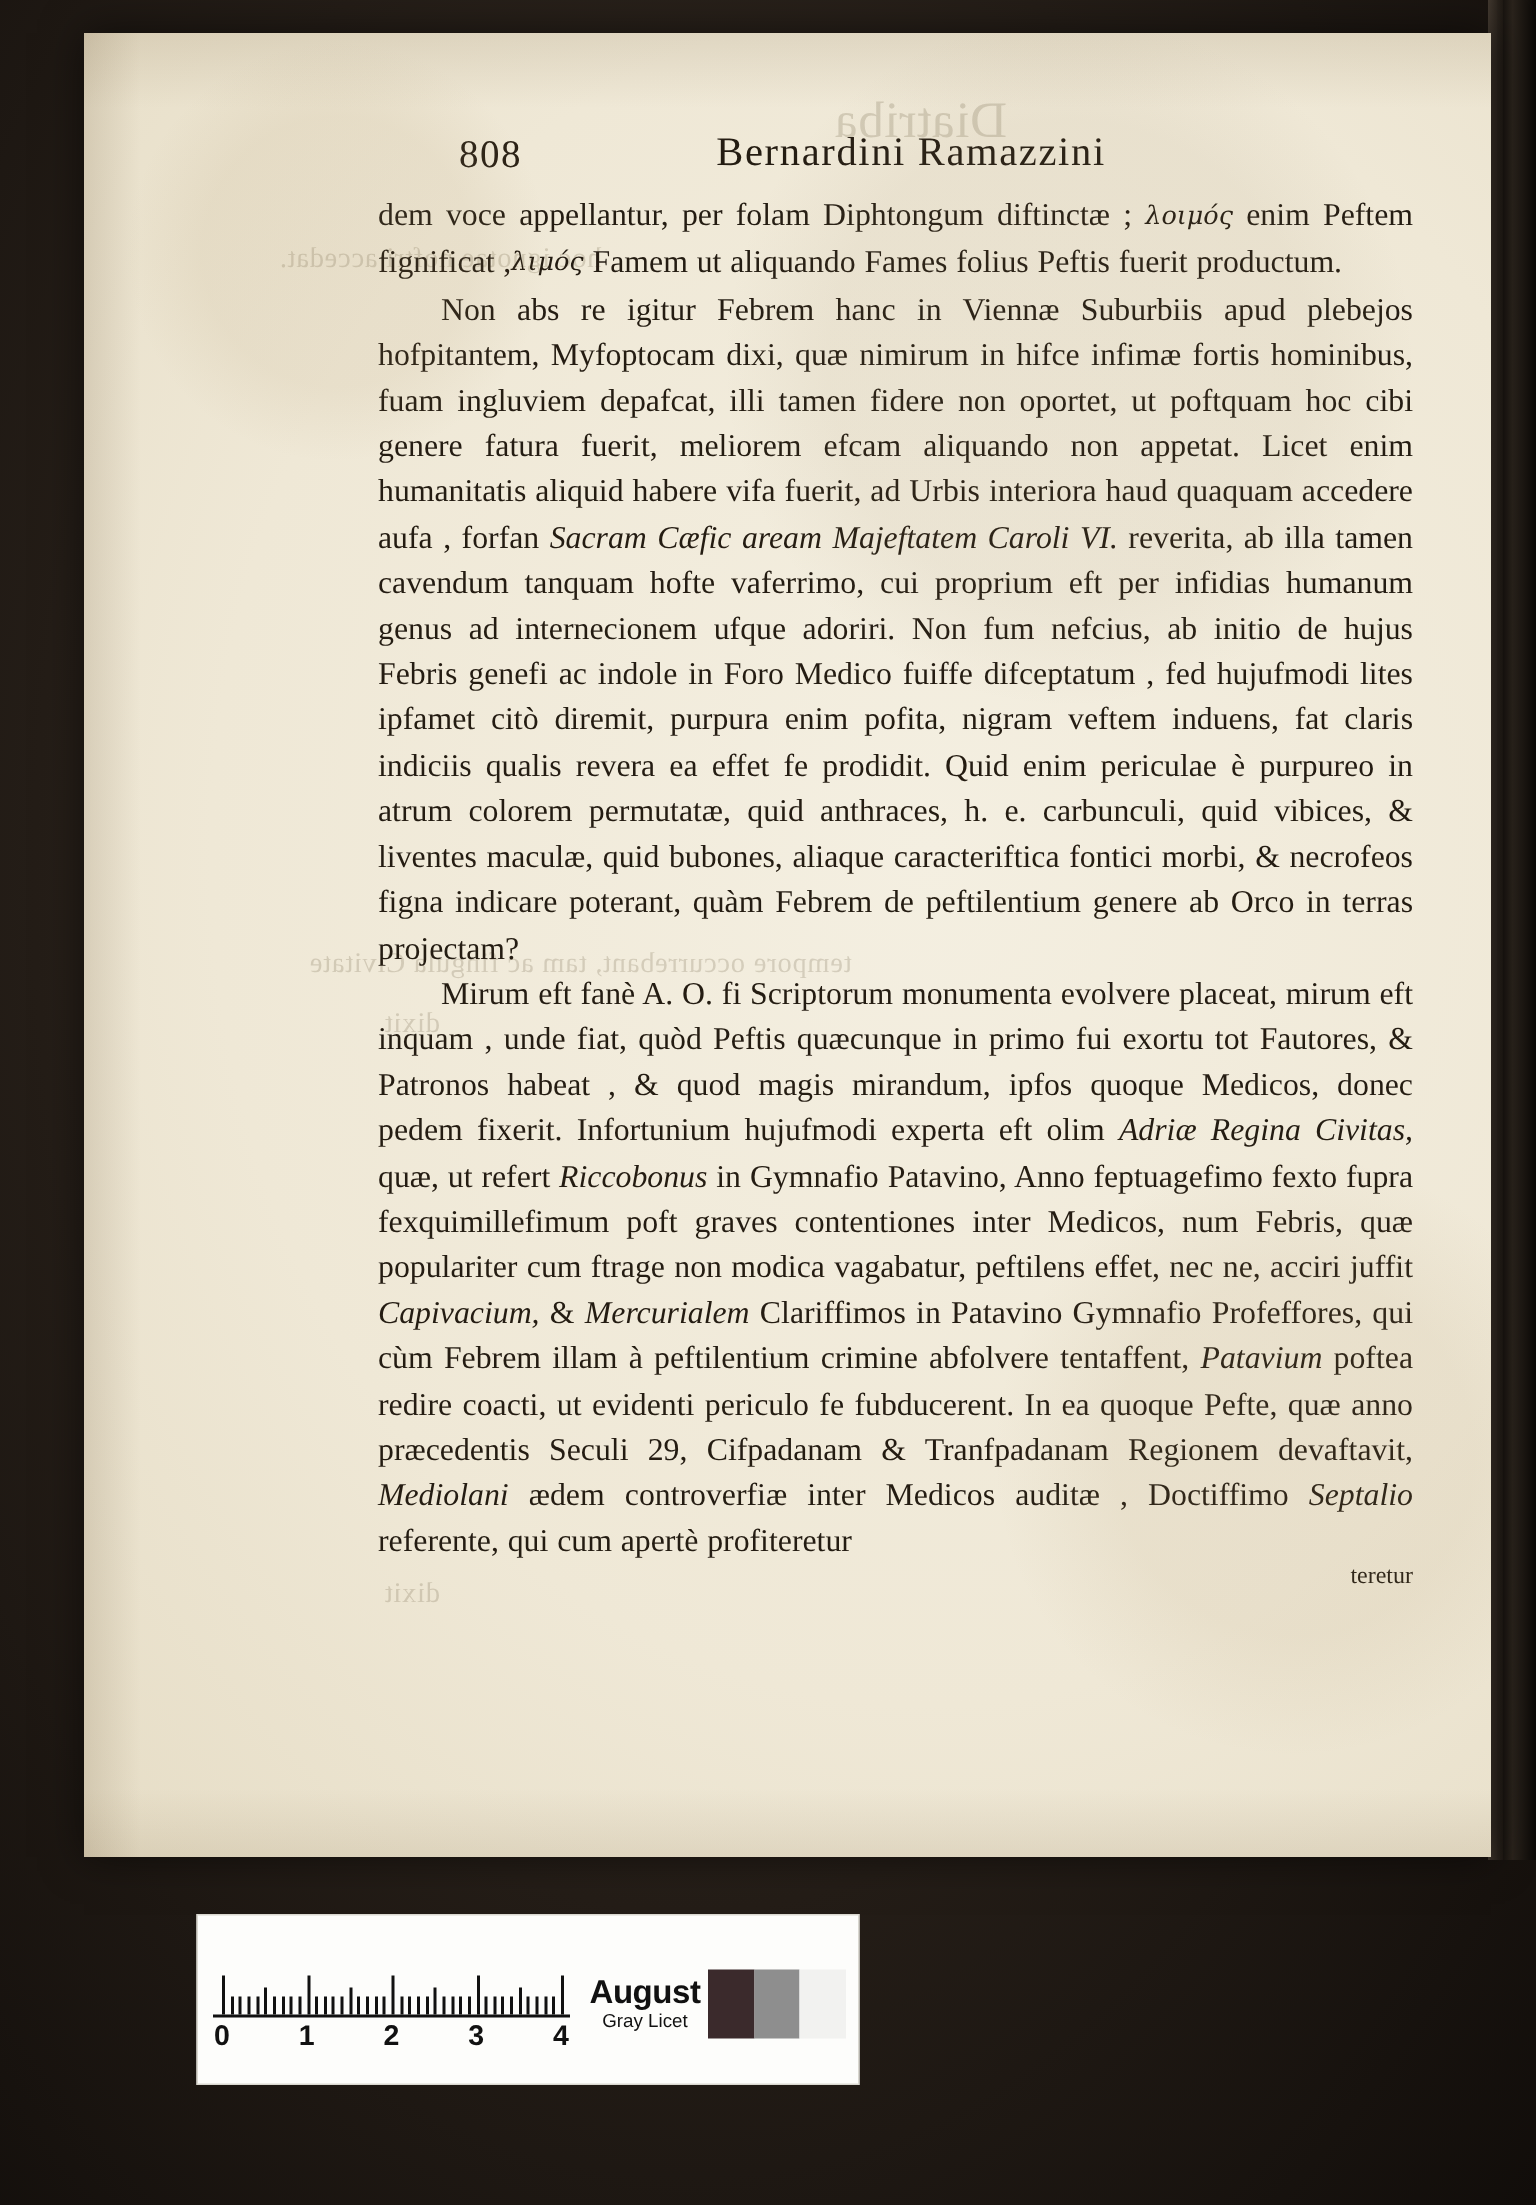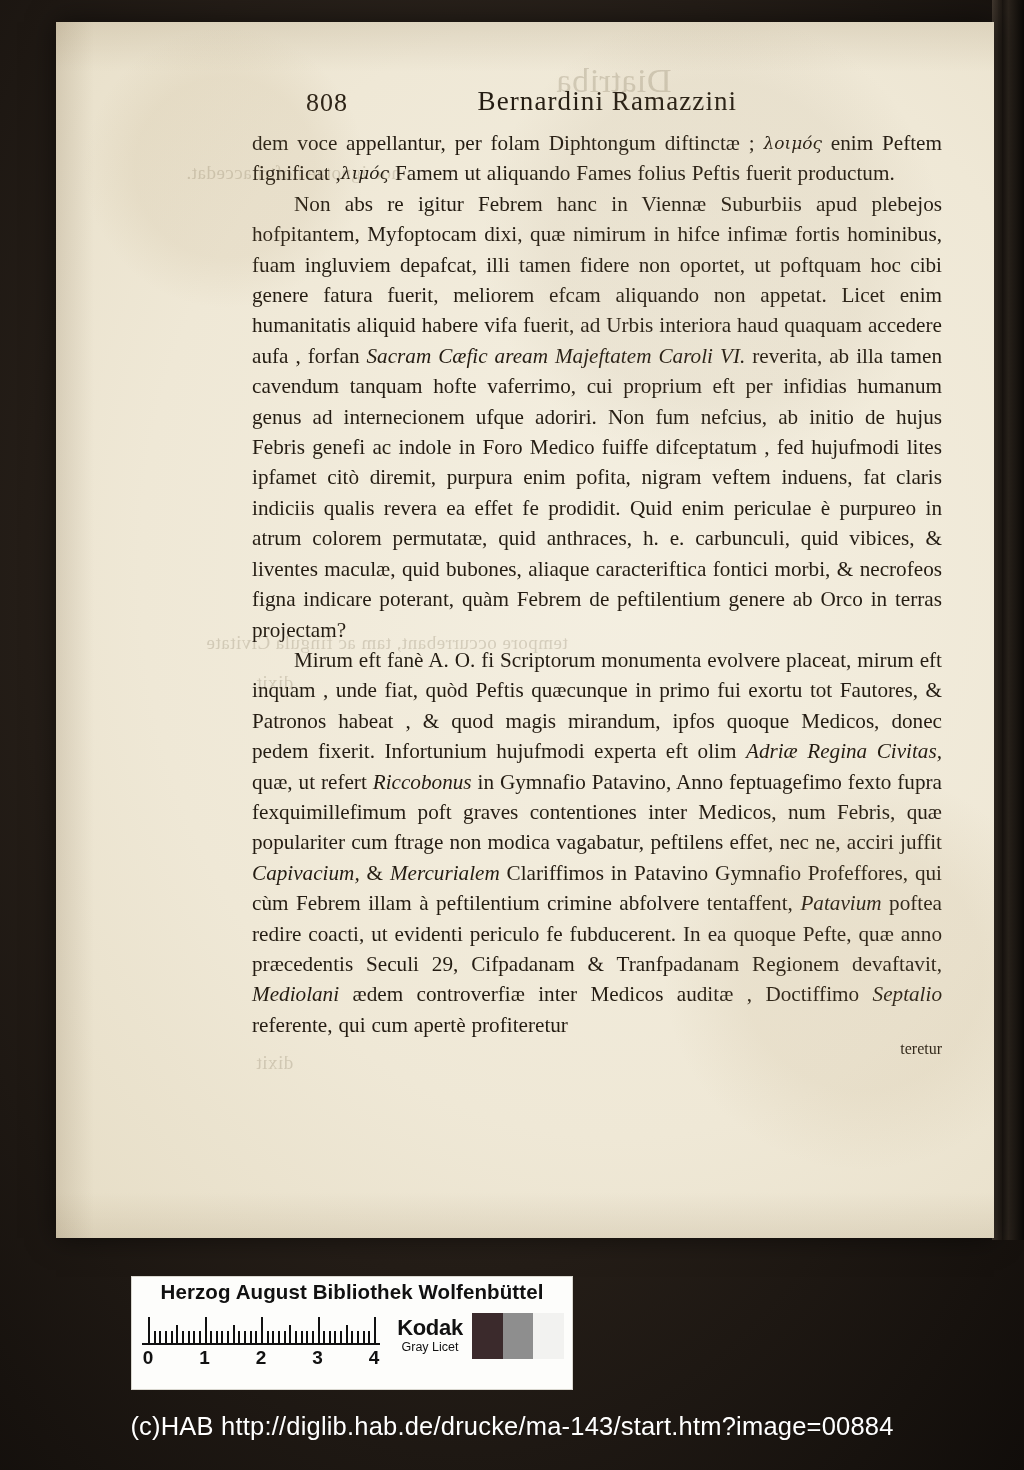--- a/index.html
+++ b/index.html
@@ -264,21 +264,20 @@
 
       <p class="body"><span class="ind"></span><span>Non abs re igitur Febrem hanc in Viennæ Suburbiis apud plebejos hofpitantem, Myfoptocam dixi, quæ nimirum in hifce infimæ fortis hominibus, fuam ingluviem depafcat, illi tamen fidere non oportet, ut poftquam hoc cibi genere fatura fuerit, meliorem efcam aliquando non appetat. Licet enim humanitatis aliquid habere vifa fuerit, ad Urbis interiora haud quaquam accedere aufa , forfan </span><i>Sacram Cæfic aream Majeftatem Caroli VI.</i><span> reverita, ab illa tamen cavendum tanquam hofte vaferrimo, cui proprium eft per infidias humanum genus ad internecionem ufque adoriri. Non fum nefcius, ab initio de hujus Febris genefi ac indole in Foro Medico fuiffe difceptatum , fed hujufmodi lites ipfamet citò diremit, purpura enim pofita, nigram veftem induens, fat claris indiciis qualis revera ea effet fe prodidit. Quid enim periculae è purpureo in atrum colorem permutatæ, quid anthraces, h. e. carbunculi, quid vibices, &amp; liventes maculæ, quid bubones, aliaque caracteriftica fontici morbi, &amp; necrofeos figna indicare poterant, quàm Febrem de peftilentium genere ab Orco in terras projectam?</span></p>
 
       <p class="body"><span class="ind"></span><span>Mirum eft fanè A. O. fi Scriptorum monumenta evolvere placeat, mirum eft inquam , unde fiat, quòd Peftis quæcunque in primo fui exortu tot Fautores, &amp; Patronos habeat , &amp; quod magis mirandum, ipfos quoque Medicos, donec pedem fixerit. Infortunium hujufmodi experta eft olim </span><i>Adriæ Regina Civitas,</i><span> quæ, ut refert </span><i>Riccobonus</i><span> in Gymnafio Patavino, Anno feptuagefimo fexto fupra fexquimillefimum poft graves contentiones inter Medicos, num Febris, quæ populariter cum ftrage non modica vagabatur, peftilens effet, nec ne, acciri juffit </span><i>Capivacium,</i><span> &amp; </span><i>Mercurialem</i><span> Clariffimos in Patavino Gymnafio Profeffores, qui cùm Febrem illam à peftilentium crimine abfolvere tentaffent, </span><i>Patavium</i><span> poftea redire coacti, ut evidenti periculo fe fubducerent. In ea quoque Pefte, quæ anno præcedentis Seculi 29, Cifpadanam &amp; Tranfpadanam Regionem devaftavit, </span><i>Mediolani</i><span> ædem controverfiæ inter Medicos auditæ , Doctiffimo </span><i>Septalio</i><span> referente, qui cum apertè profiteretur</span></p>
 
       <span class="last-line">teretur</span>
     </div>
   </div>
 
   <div class="target">
-    <div class="target-title">Herzog August Bibliothek Wolfenbüttel</div>
 
     <div class="ruler">
       <div class="ticks" id="ruler-ticks">
           <div class="tick" style="left: 6px; height: 26px;"></div>
           <div class="tick" style="left: 11.65px; height: 12px;"></div>
           <div class="tick" style="left: 17.3px; height: 12px;"></div>
           <div class="tick" style="left: 22.95px; height: 12px;"></div>
           <div class="tick" style="left: 28.6px; height: 12px;"></div>
           <div class="tick" style="left: 34.25px; height: 18px;"></div>
           <div class="tick" style="left: 39.9px; height: 12px;"></div>
@@ -320,25 +319,24 @@
       <div class="ruler-nums" id="ruler-nums">
           <span style="left: 6px;">0</span>
           <span style="left: 62.5px;">1</span>
           <span style="left: 119px;">2</span>
           <span style="left: 175.5px;">3</span>
           <span style="left: 232px;">4</span>
         </div>
     </div>
 
     <div class="kodak">
-      <div class="kodak-name">Kodak</div>
+      <div class="kodak-name">August</div>
       <div class="kodak-sub">Gray Licet</div>
     </div>
 
     <div class="patches" id="patches">
         <div class="patch" style="background: rgb(59, 42, 44);"></div>
         <div class="patch" style="background: rgb(142, 142, 142);"></div>
         <div class="patch" style="background: rgb(242, 242, 240);"></div>
       </div>
   </div>
 
-  <div class="caption">(c)HAB http://diglib.hab.de/drucke/ma-143/start.htm?image=00884</div>
 </div>
 
 </body></html>

